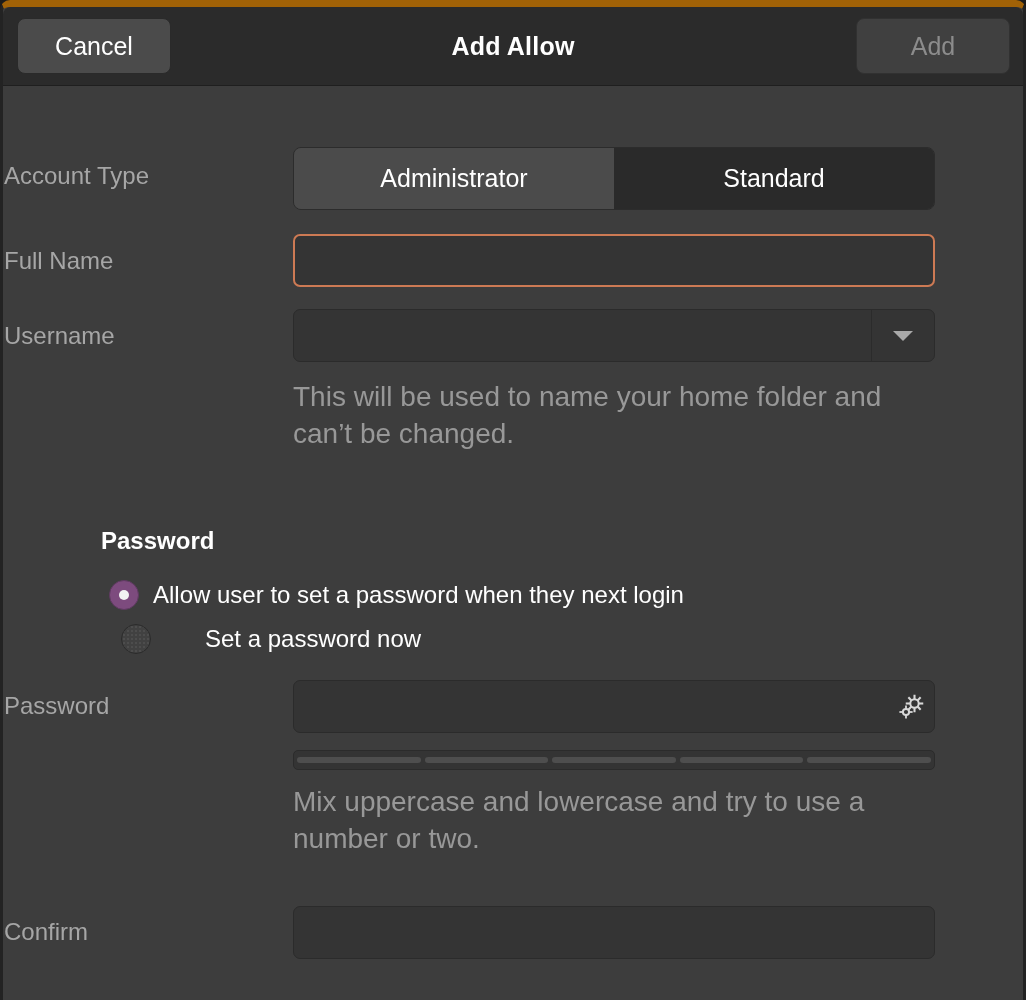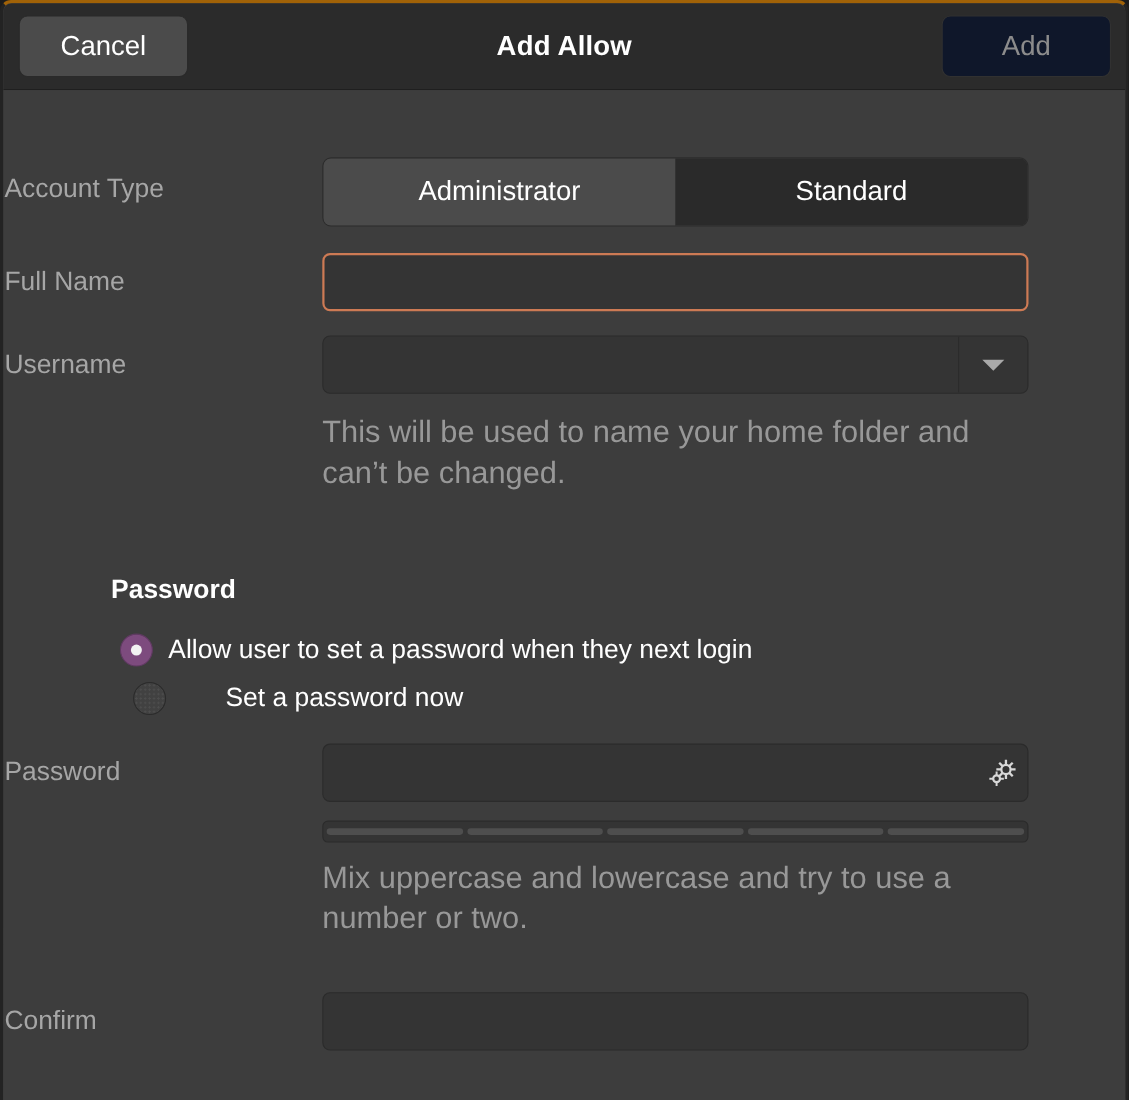--- a/index.html
+++ b/index.html
@@ -16,21 +16,21 @@
     position: relative;
     width: 1026px;
     height: 1000px;
     background: #3d3d3d;
     overflow: hidden;
     border-top-left-radius: 10px;
     border-top-right-radius: 10px;
     box-sizing: border-box;
     border-left: 3px solid #232323;
     border-right: 3px solid #232323;
-    border-top: 3px solid #a16207;
+    border-top: 7px solid #a16207;
   }
 
   
   .headerbar {
     position: absolute;
     left: 0; right: 0; top: 0;
     height: 79px;
     background: #2b2b2b;
     border-bottom: 1px solid #1f1f1f;
     box-sizing: border-box;
@@ -65,21 +65,21 @@
   .hb-btn.cancel {
     left: 14px;
     width: 154px;
     background: #4b4b4b;
     border: 1px solid #2a2a2a;
     color: #ffffff;
   }
   .hb-btn.add {
     right: 13px;
     width: 154px;
-    background: #0f172a;
+    background: #404040;
     border: 1px solid #313131;
     color: #8c8c8c;
     text-align: center;
   }
 
   
   .content {
     position: absolute;
     left: 0; right: 0;
     top: 79px; bottom: 0;

